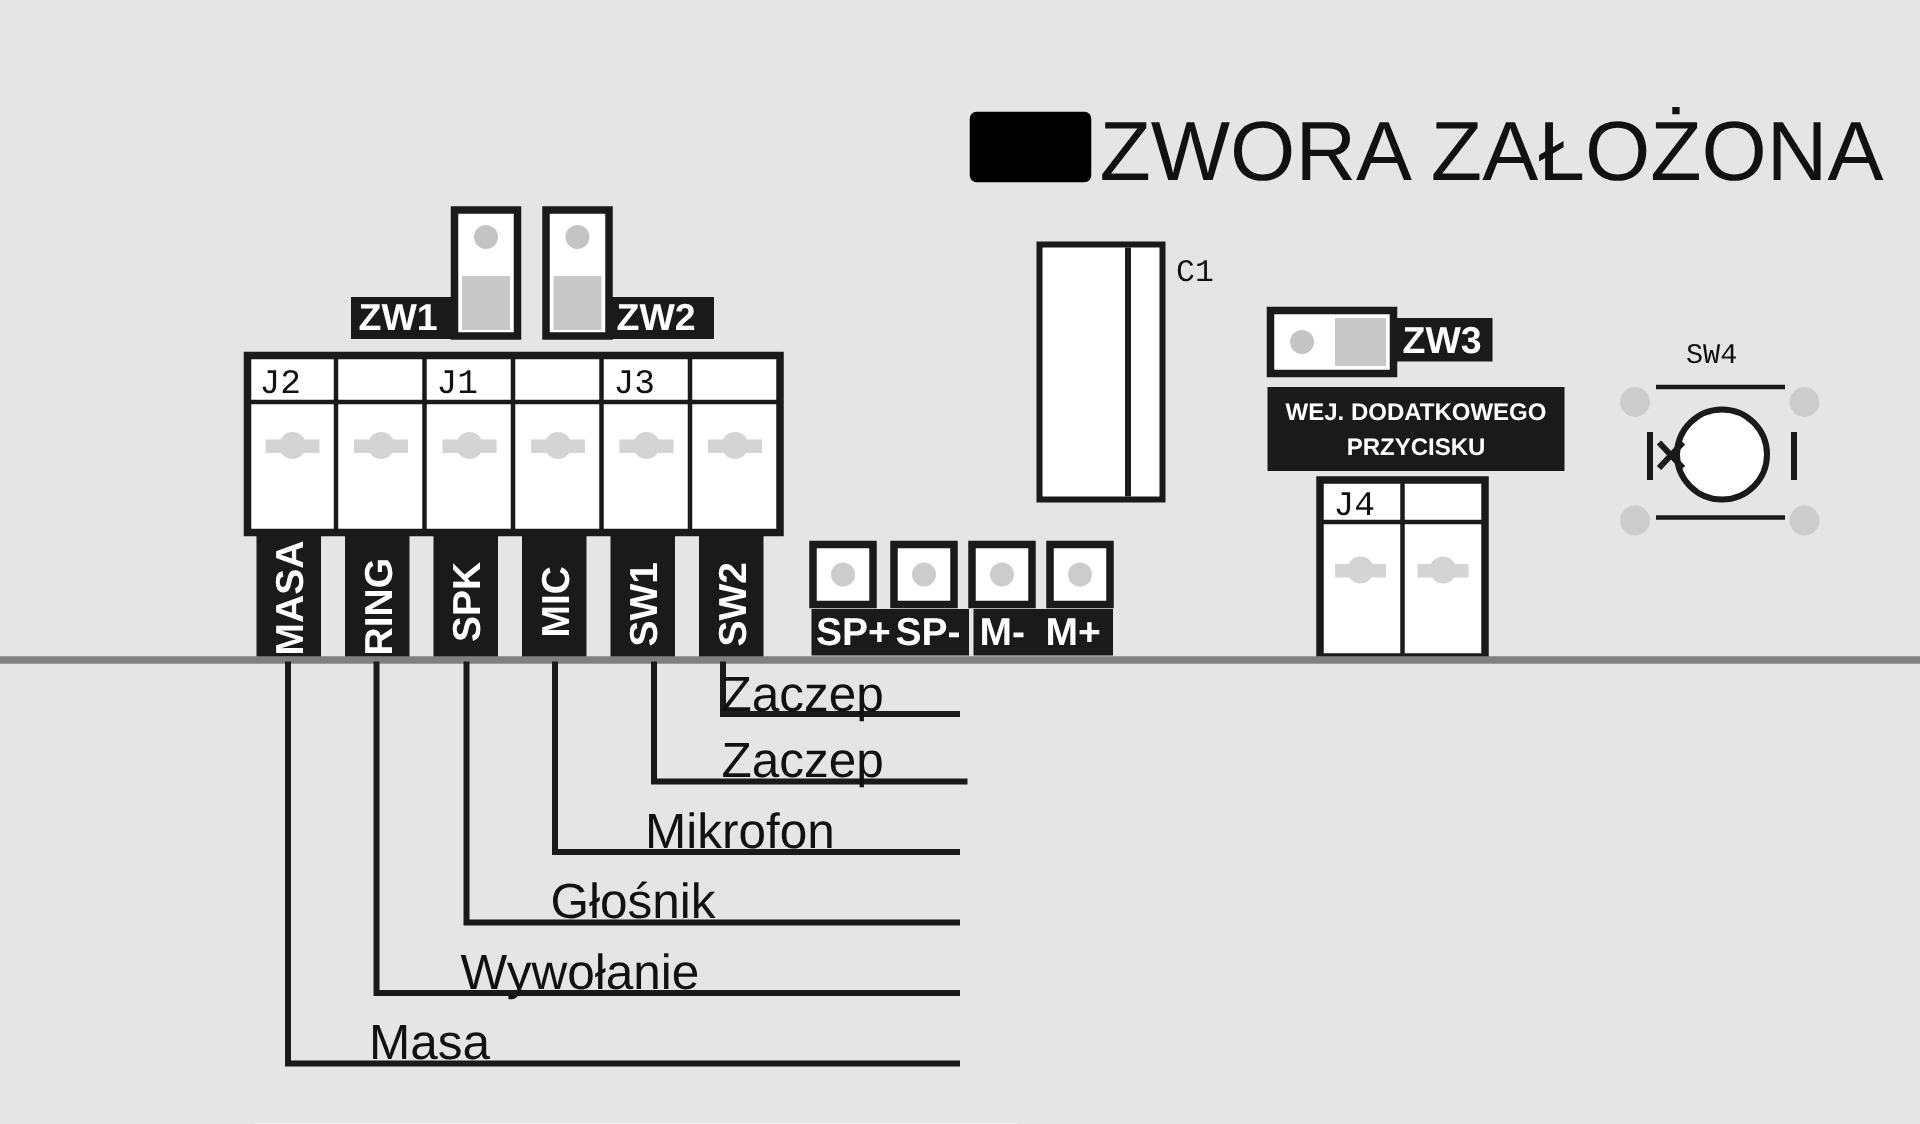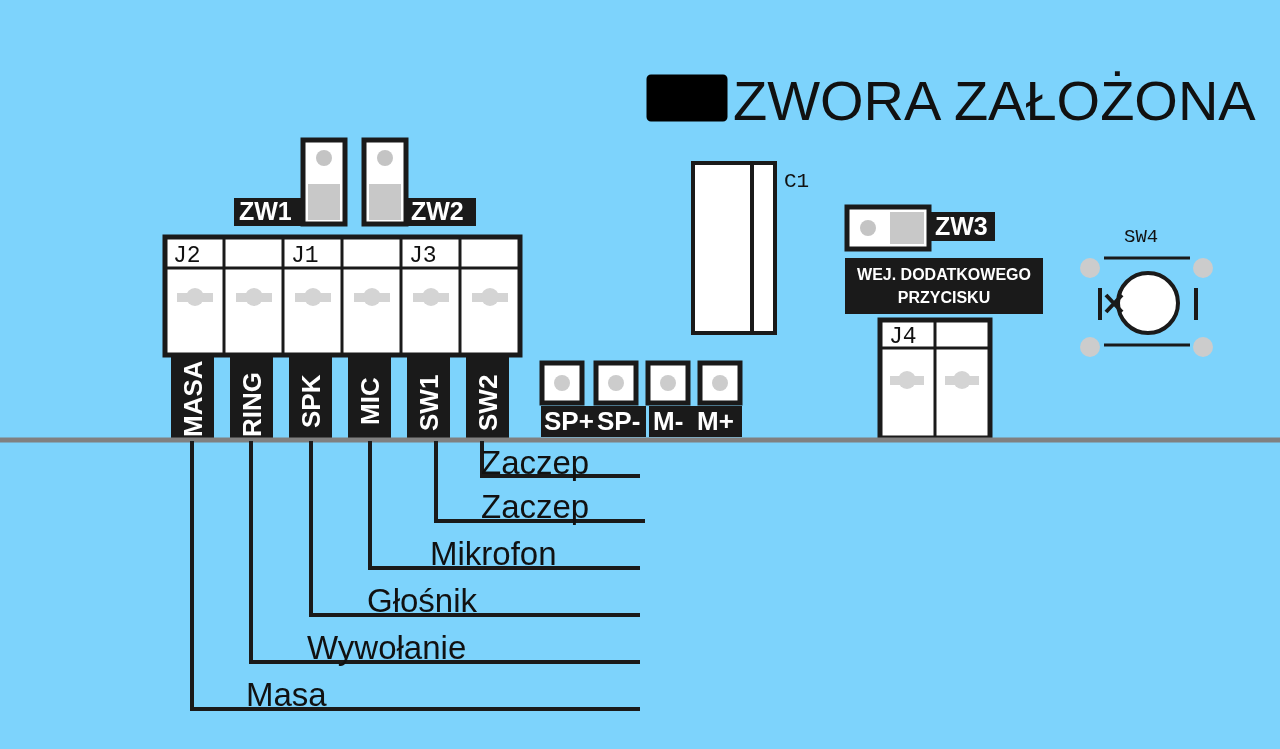--- a/index.html
+++ b/index.html
@@ -10,21 +10,21 @@
   body {
     width: 1280px;
     height: 749px;
     overflow: hidden;
     font-family: "Liberation Sans", sans-serif;
   }
   #board {
     position: relative;
     width: 1280px;
     height: 749px;
-    background: #7dd3fc;
+    background: #e5e5e5;
   }
   svg.layer {
     position: absolute;
     top: 0;
     left: 0;
     width: 1280px;
     height: 749px;
   }
   .txt-heading {
     font-family: "Liberation Sans", sans-serif;

